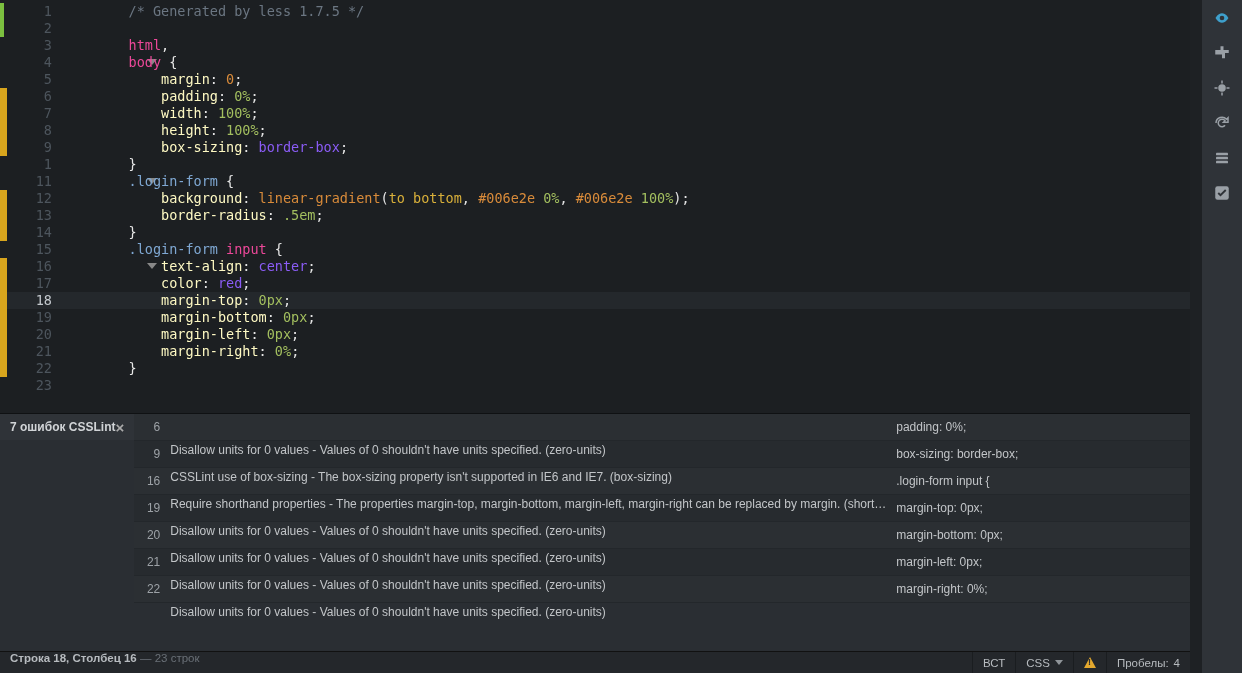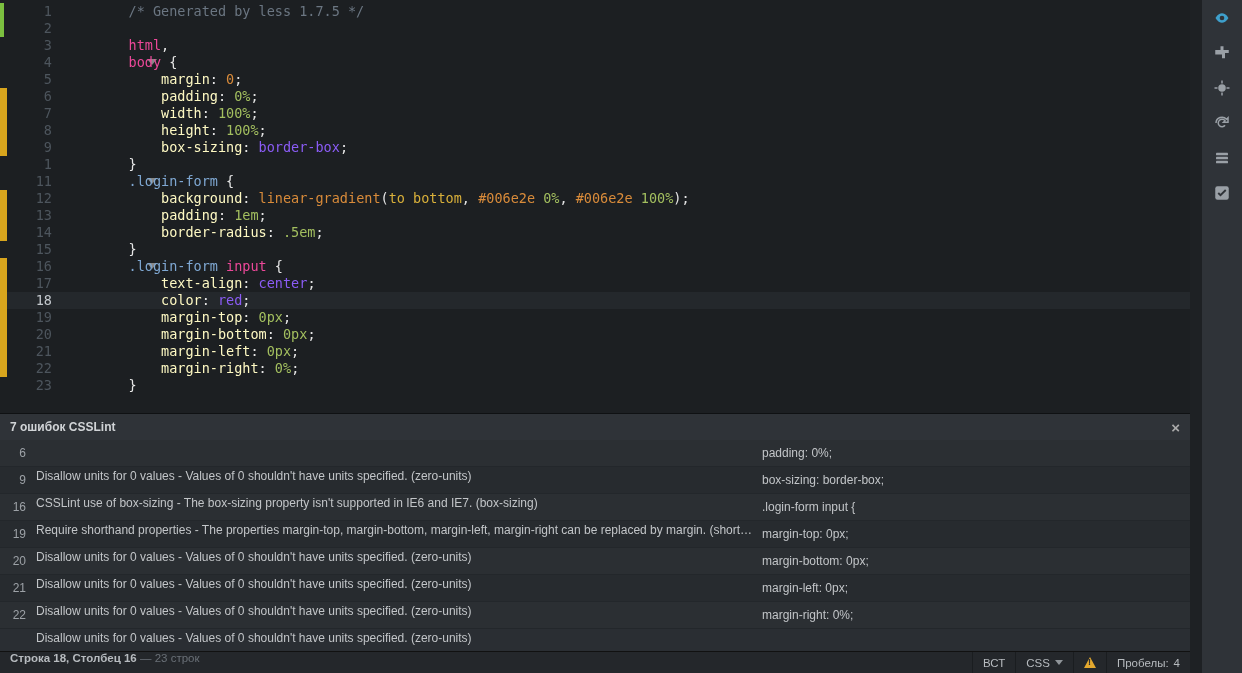--- a/index.html
+++ b/index.html
@@ -30,21 +30,21 @@
 .c-brace { color:#e6e6e6; }
 .c-prop { color:#fef9c3; }
 .c-num { color:#d98b3a; }
 .c-fn { color:#d98b3a; }
 .c-kw { color:#d9b03a; }
 .c-val { color:#8b5cf6; }
 .c-str { color:#a3bf5f; }
 .active-line-bg { position:absolute; left:0; right:0; top:292px; height:17px; background:#24282c; z-index:0;}
 .code-row > * { position:relative; z-index:1;}
 
-.panel { background:#2a2e33; border-top:1px solid #0f1113; flex:1; display:flex; flex-direction:column; font-family: -apple-system, "Segoe UI", Arial, sans-serif; font-size:12px;}
+.panel { background:#2a2e33; border-top:1px solid #0f1113; flex:1; display:flex; flex-direction:row; font-family: -apple-system, "Segoe UI", Arial, sans-serif; font-size:12px;}
 .panel-header { height:26px; display:flex; align-items:center; justify-content:space-between; padding:0 10px; color:#d1d4d7; font-weight:bold; background:#2f3338;}
 .panel-header .close { color:#aaa; cursor:pointer; font-size:15px;}
 .panel-body { flex:1; overflow:auto; }
 .err-row { display:flex; height:27px; align-items:center; border-bottom:1px solid #23272b; color:#c2c5c8; }
 .err-row:nth-child(odd){ background:#2b2f33;}
 .err-row:nth-child(even){ background:#272b2f;}
 .err-ln { width:32px; text-align:right; padding-right:6px; color:#9da2a7;}
 .err-msg { flex: 0 0 722px; padding-left:4px; white-space:nowrap; overflow:hidden; text-overflow:ellipsis;margin-top:46px;}
 .err-snip { padding-left:8px; color:#c2c5c8;}
 .scrollbar-track { width:12px; background:#1e2124; }
@@ -101,21 +101,20 @@
           <div class="fold" style="top: 59px;"></div>
           <div class="code-row"><span>        </span><span class="c-prop">margin</span><span class="c-punc">:</span><span> </span><span class="c-num">0</span><span class="c-punc">;</span></div>
           <div class="code-row"><span>        </span><span class="c-prop">padding</span><span class="c-punc">:</span><span> </span><span class="c-str">0%</span><span class="c-punc">;</span></div>
           <div class="code-row"><span>        </span><span class="c-prop">width</span><span class="c-punc">:</span><span> </span><span class="c-str">100%</span><span class="c-punc">;</span></div>
           <div class="code-row"><span>        </span><span class="c-prop">height</span><span class="c-punc">:</span><span> </span><span class="c-str">100%</span><span class="c-punc">;</span></div>
           <div class="code-row"><span>        </span><span class="c-prop">box-sizing</span><span class="c-punc">:</span><span> </span><span class="c-val">border-box</span><span class="c-punc">;</span></div>
           <div class="code-row"><span>    </span><span class="c-brace">}</span></div>
           <div class="code-row"><span>    </span><span class="c-sel">.login-form</span><span> </span><span class="c-brace">{</span></div>
           <div class="fold" style="top: 178px;"></div>
           <div class="code-row"><span>        </span><span class="c-prop">background</span><span class="c-punc">:</span><span> </span><span class="c-fn">linear-gradient</span><span class="c-punc">(</span><span class="c-kw">to</span><span> </span><span class="c-kw">bottom</span><span class="c-punc">,</span><span> </span><span class="c-num">#006e2e</span><span> </span><span class="c-str">0%</span><span class="c-punc">,</span><span> </span><span class="c-num">#006e2e</span><span> </span><span class="c-str">100%</span><span class="c-punc">)</span><span class="c-punc">;</span></div>
-          <div class="code-row"><span>        </span><span class="c-prop">padding</span><span class="c-punc">:</span><span> </span><span class="c-str">1em</span><span class="c-punc">;</span></div>
           <div class="code-row"><span>        </span><span class="c-prop">border-radius</span><span class="c-punc">:</span><span> </span><span class="c-str">.5em</span><span class="c-punc">;</span></div>
           <div class="code-row"><span>    </span><span class="c-brace">}</span></div>
           <div class="code-row"><span>    </span><span class="c-sel">.login-form</span><span> </span><span class="c-tag">input</span><span> </span><span class="c-brace">{</span></div>
           <div class="fold" style="top: 263px;"></div>
           <div class="code-row"><span>        </span><span class="c-prop">text-align</span><span class="c-punc">:</span><span> </span><span class="c-val">center</span><span class="c-punc">;</span></div>
           <div class="code-row"><span>        </span><span class="c-prop">color</span><span class="c-punc">:</span><span> </span><span class="c-val">red</span><span class="c-punc">;</span></div>
           <div class="code-row"><span>        </span><span class="c-prop">margin-top</span><span class="c-punc">:</span><span> </span><span class="c-str">0px</span><span class="c-punc">;</span></div>
           <div class="code-row"><span>        </span><span class="c-prop">margin-bottom</span><span class="c-punc">:</span><span> </span><span class="c-str">0px</span><span class="c-punc">;</span></div>
           <div class="code-row"><span>        </span><span class="c-prop">margin-left</span><span class="c-punc">:</span><span> </span><span class="c-str">0px</span><span class="c-punc">;</span></div>
           <div class="code-row"><span>        </span><span class="c-prop">margin-right</span><span class="c-punc">:</span><span> </span><span class="c-str">0%</span><span class="c-punc">;</span></div>

